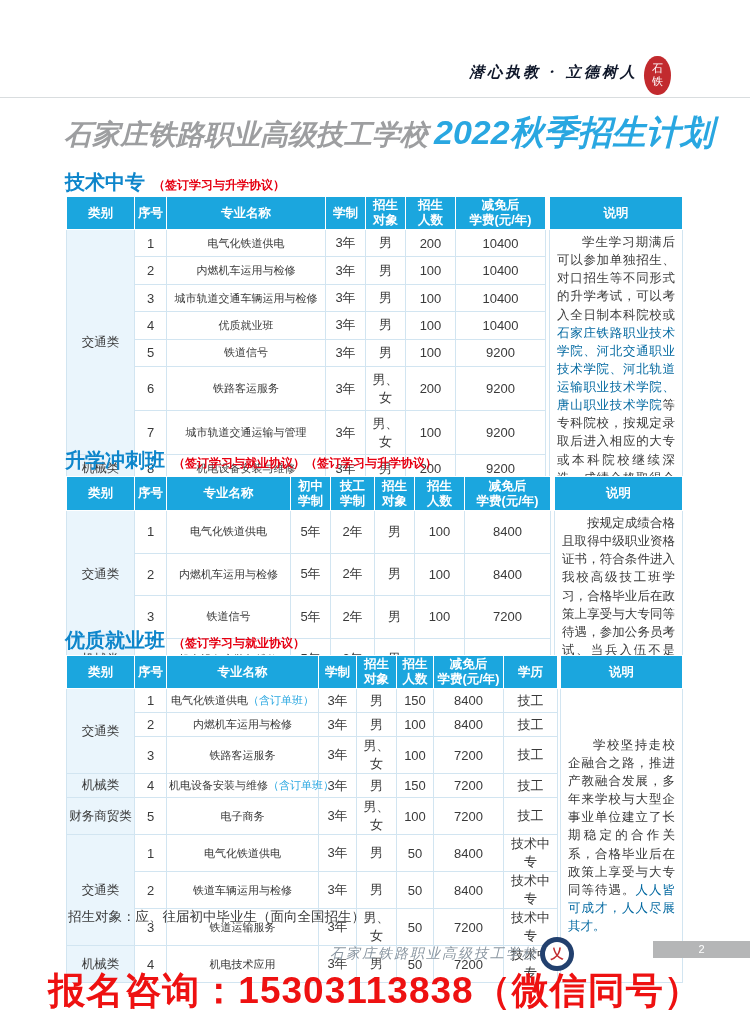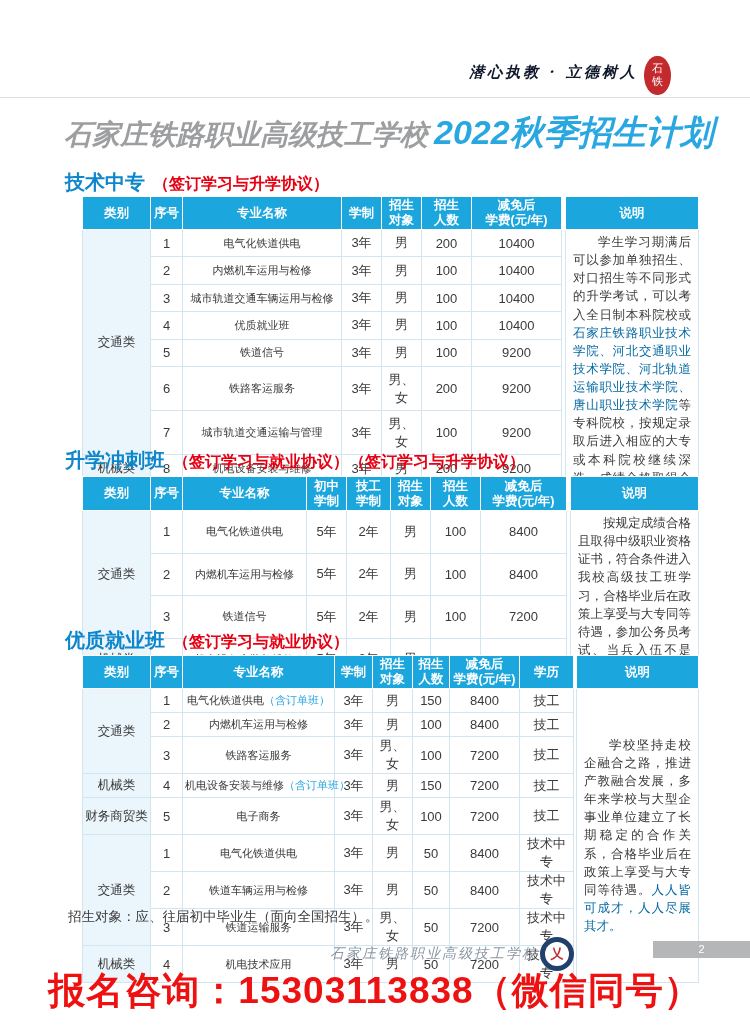--- a/index.html
+++ b/index.html
@@ -14,24 +14,24 @@
         color:#fff;display:flex;flex-direction:column;align-items:center;justify-content:center;
         font-size:11px;line-height:1.15;font-family:"DejaVu Serif","Liberation Serif",serif;}
   .topline{top:97px;left:0;width:750px;height:1px;background:#d9dddf;}
   .main-title{left:64px;top:110px;white-space:nowrap;font-style:italic;}
   .mt-gray{font-size:28px;font-weight:bold;color:#9d9ea0;}
   .mt-blue{font-size:34px;font-weight:900;color:#29a7e1;margin-left:6px;}
 
   
   .section{left:65px;white-space:nowrap;}
   .sec-title{font-size:20px;font-weight:bold;color:#0e86cb;}
-  .sec-sub{font-size:16px;font-weight:bold;color:#e60012;margin-left:8px;}
+  .sec-sub{font-size:12px;font-weight:bold;color:#e60012;margin-left:8px;}
   #sec0{top:169px;} #sec1{top:447px;} #sec2{top:627px;}
   #tbl0{top:196px;} #tbl1{top:476px;} #tbl2{top:655px;}
-  .tblwrap{left:66px;margin-left:16px;}
+  .tblwrap{left:66px;}
 
   
   table.grid{border-collapse:collapse;table-layout:fixed;font-size:13px;color:#3a3a3a;}
   table.grid th{background:#1ba6de;color:#fff;font-weight:bold;border:1px solid #ffffff;
       white-space:pre-line;line-height:1.2;font-size:12.5px;padding:1px 0;text-align:center;}
   table.grid td{border:1px solid #d2e5f1;text-align:center;padding:0 2px;background:#fff;}
   table.grid th.gapc,table.grid td.gapc{background:#fff;border:none;padding:0;}
   table.grid td.cat{background:#eaf5fc;white-space:nowrap;font-size:12.5px;}
   table.grid td.name{white-space:nowrap;font-size:11px;}
   table.grid td.remark{text-align:left;vertical-align:middle;padding:3px 7px;}

